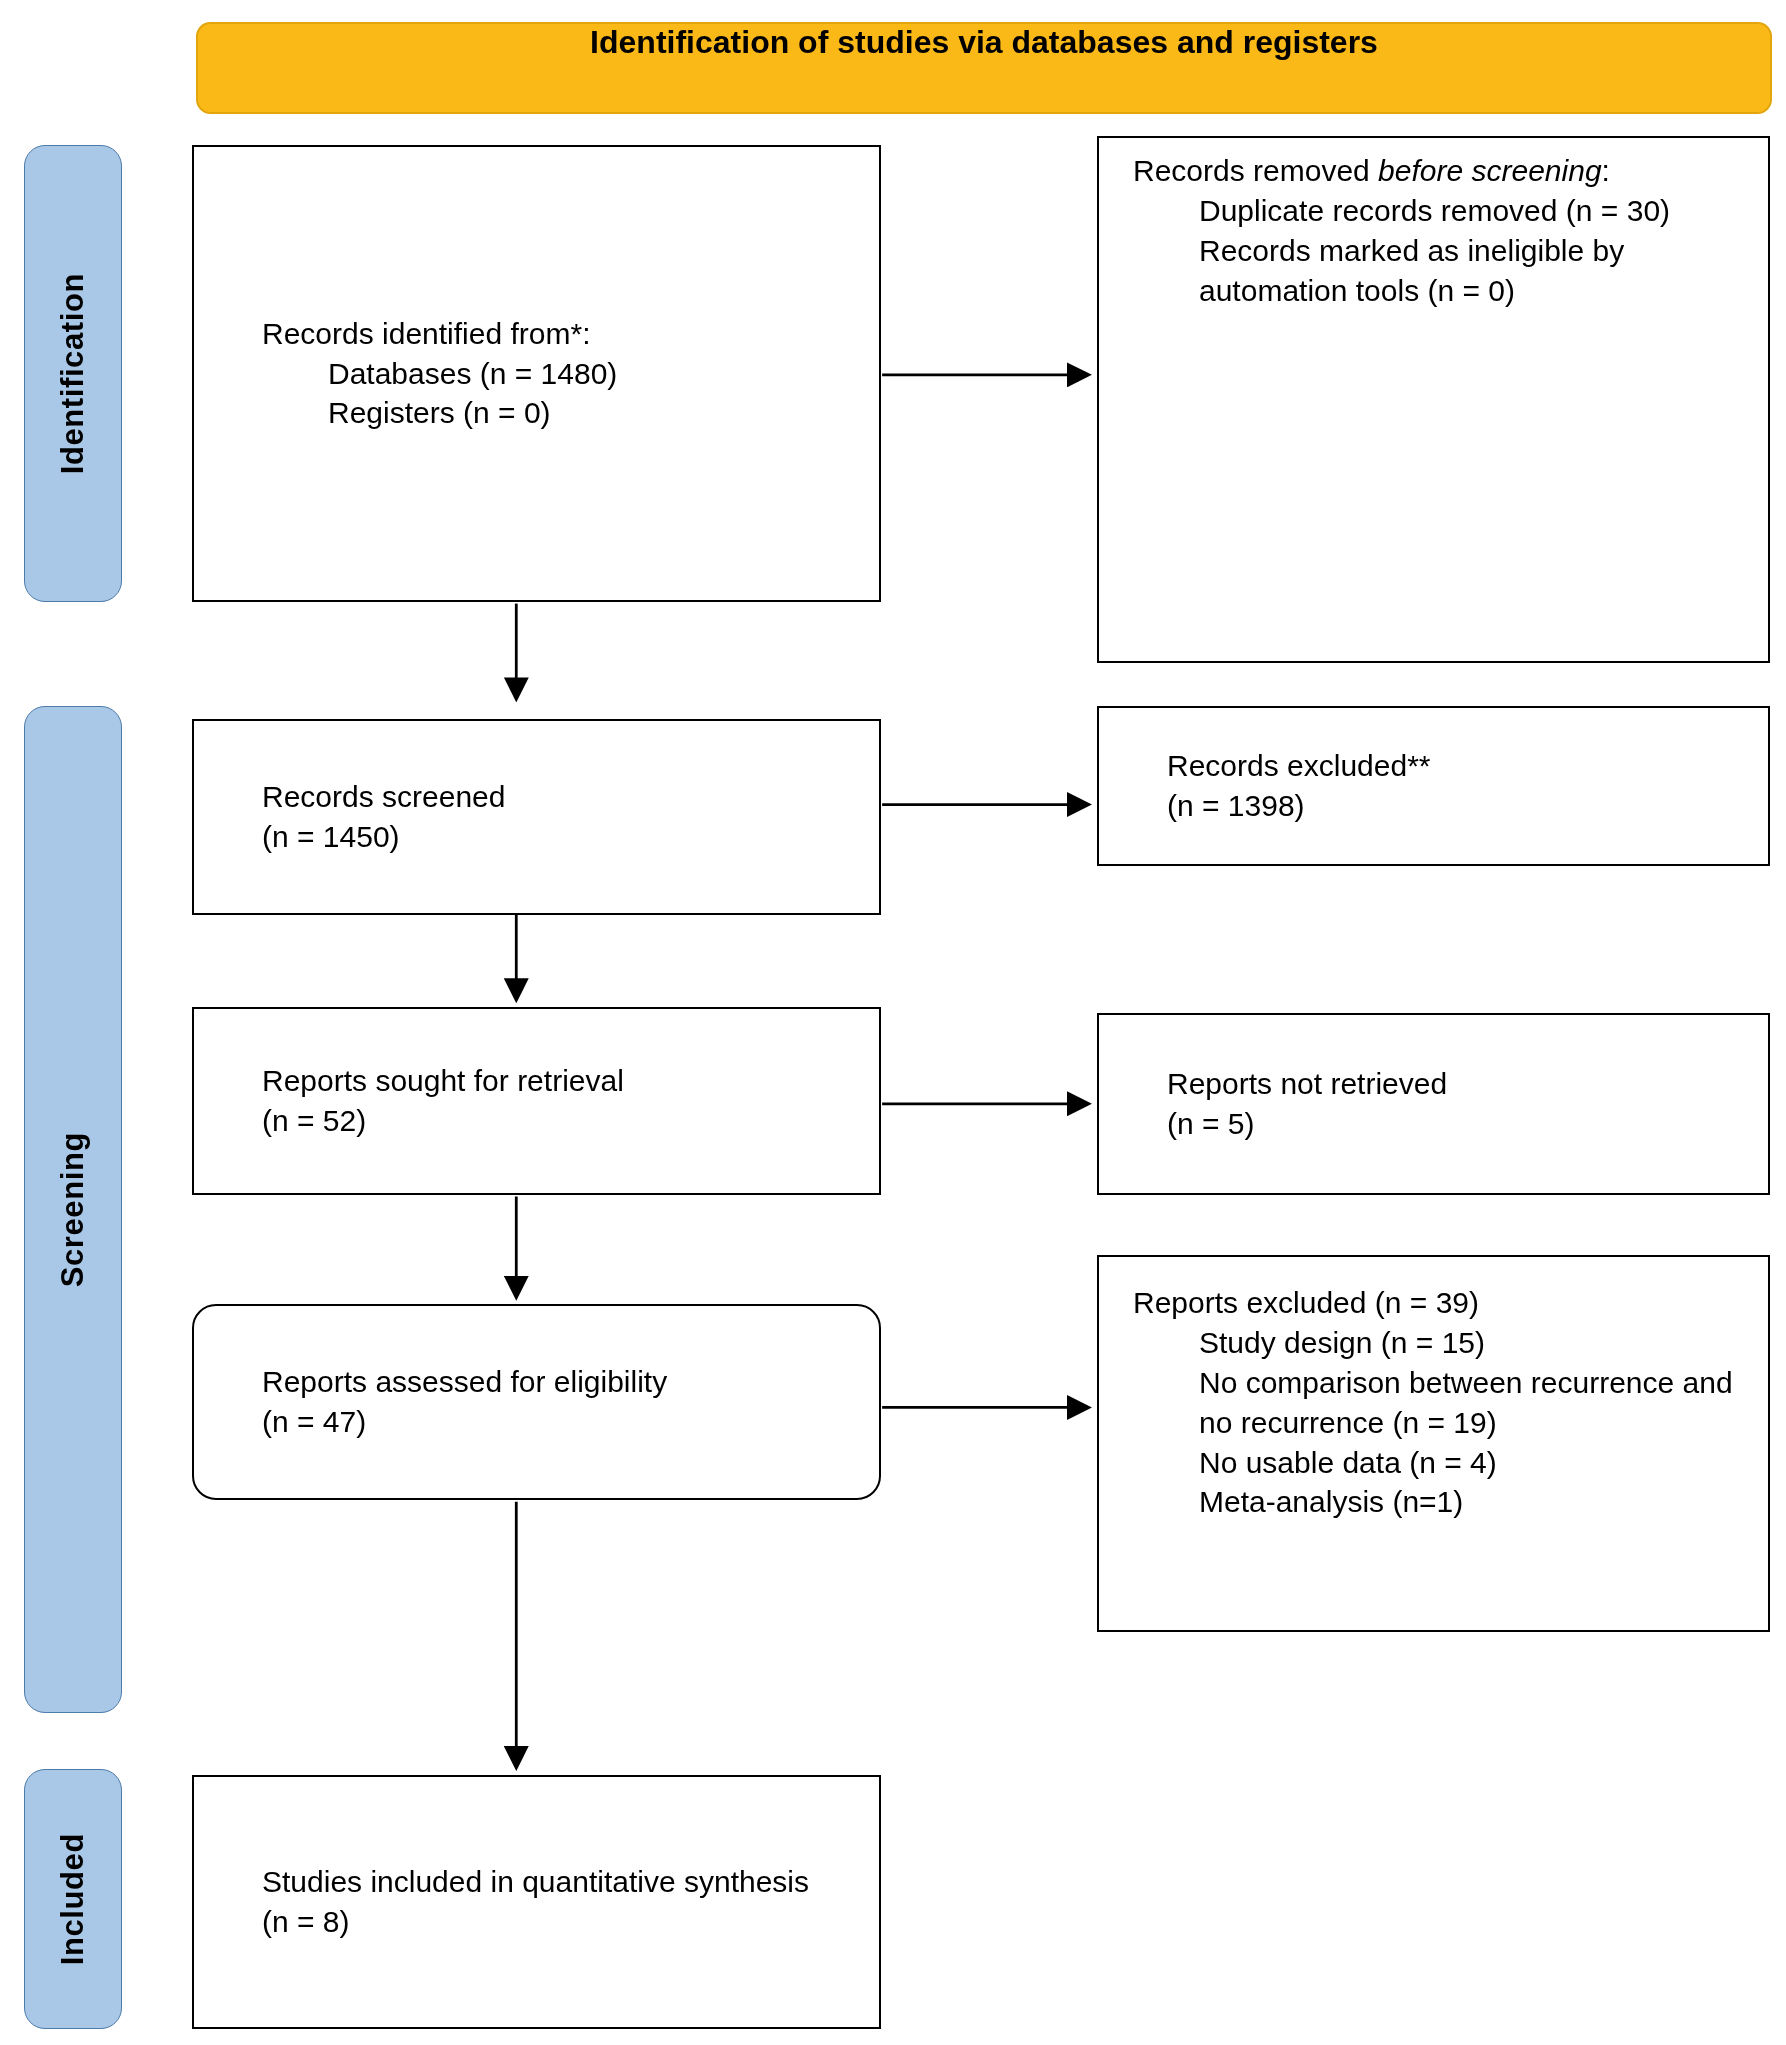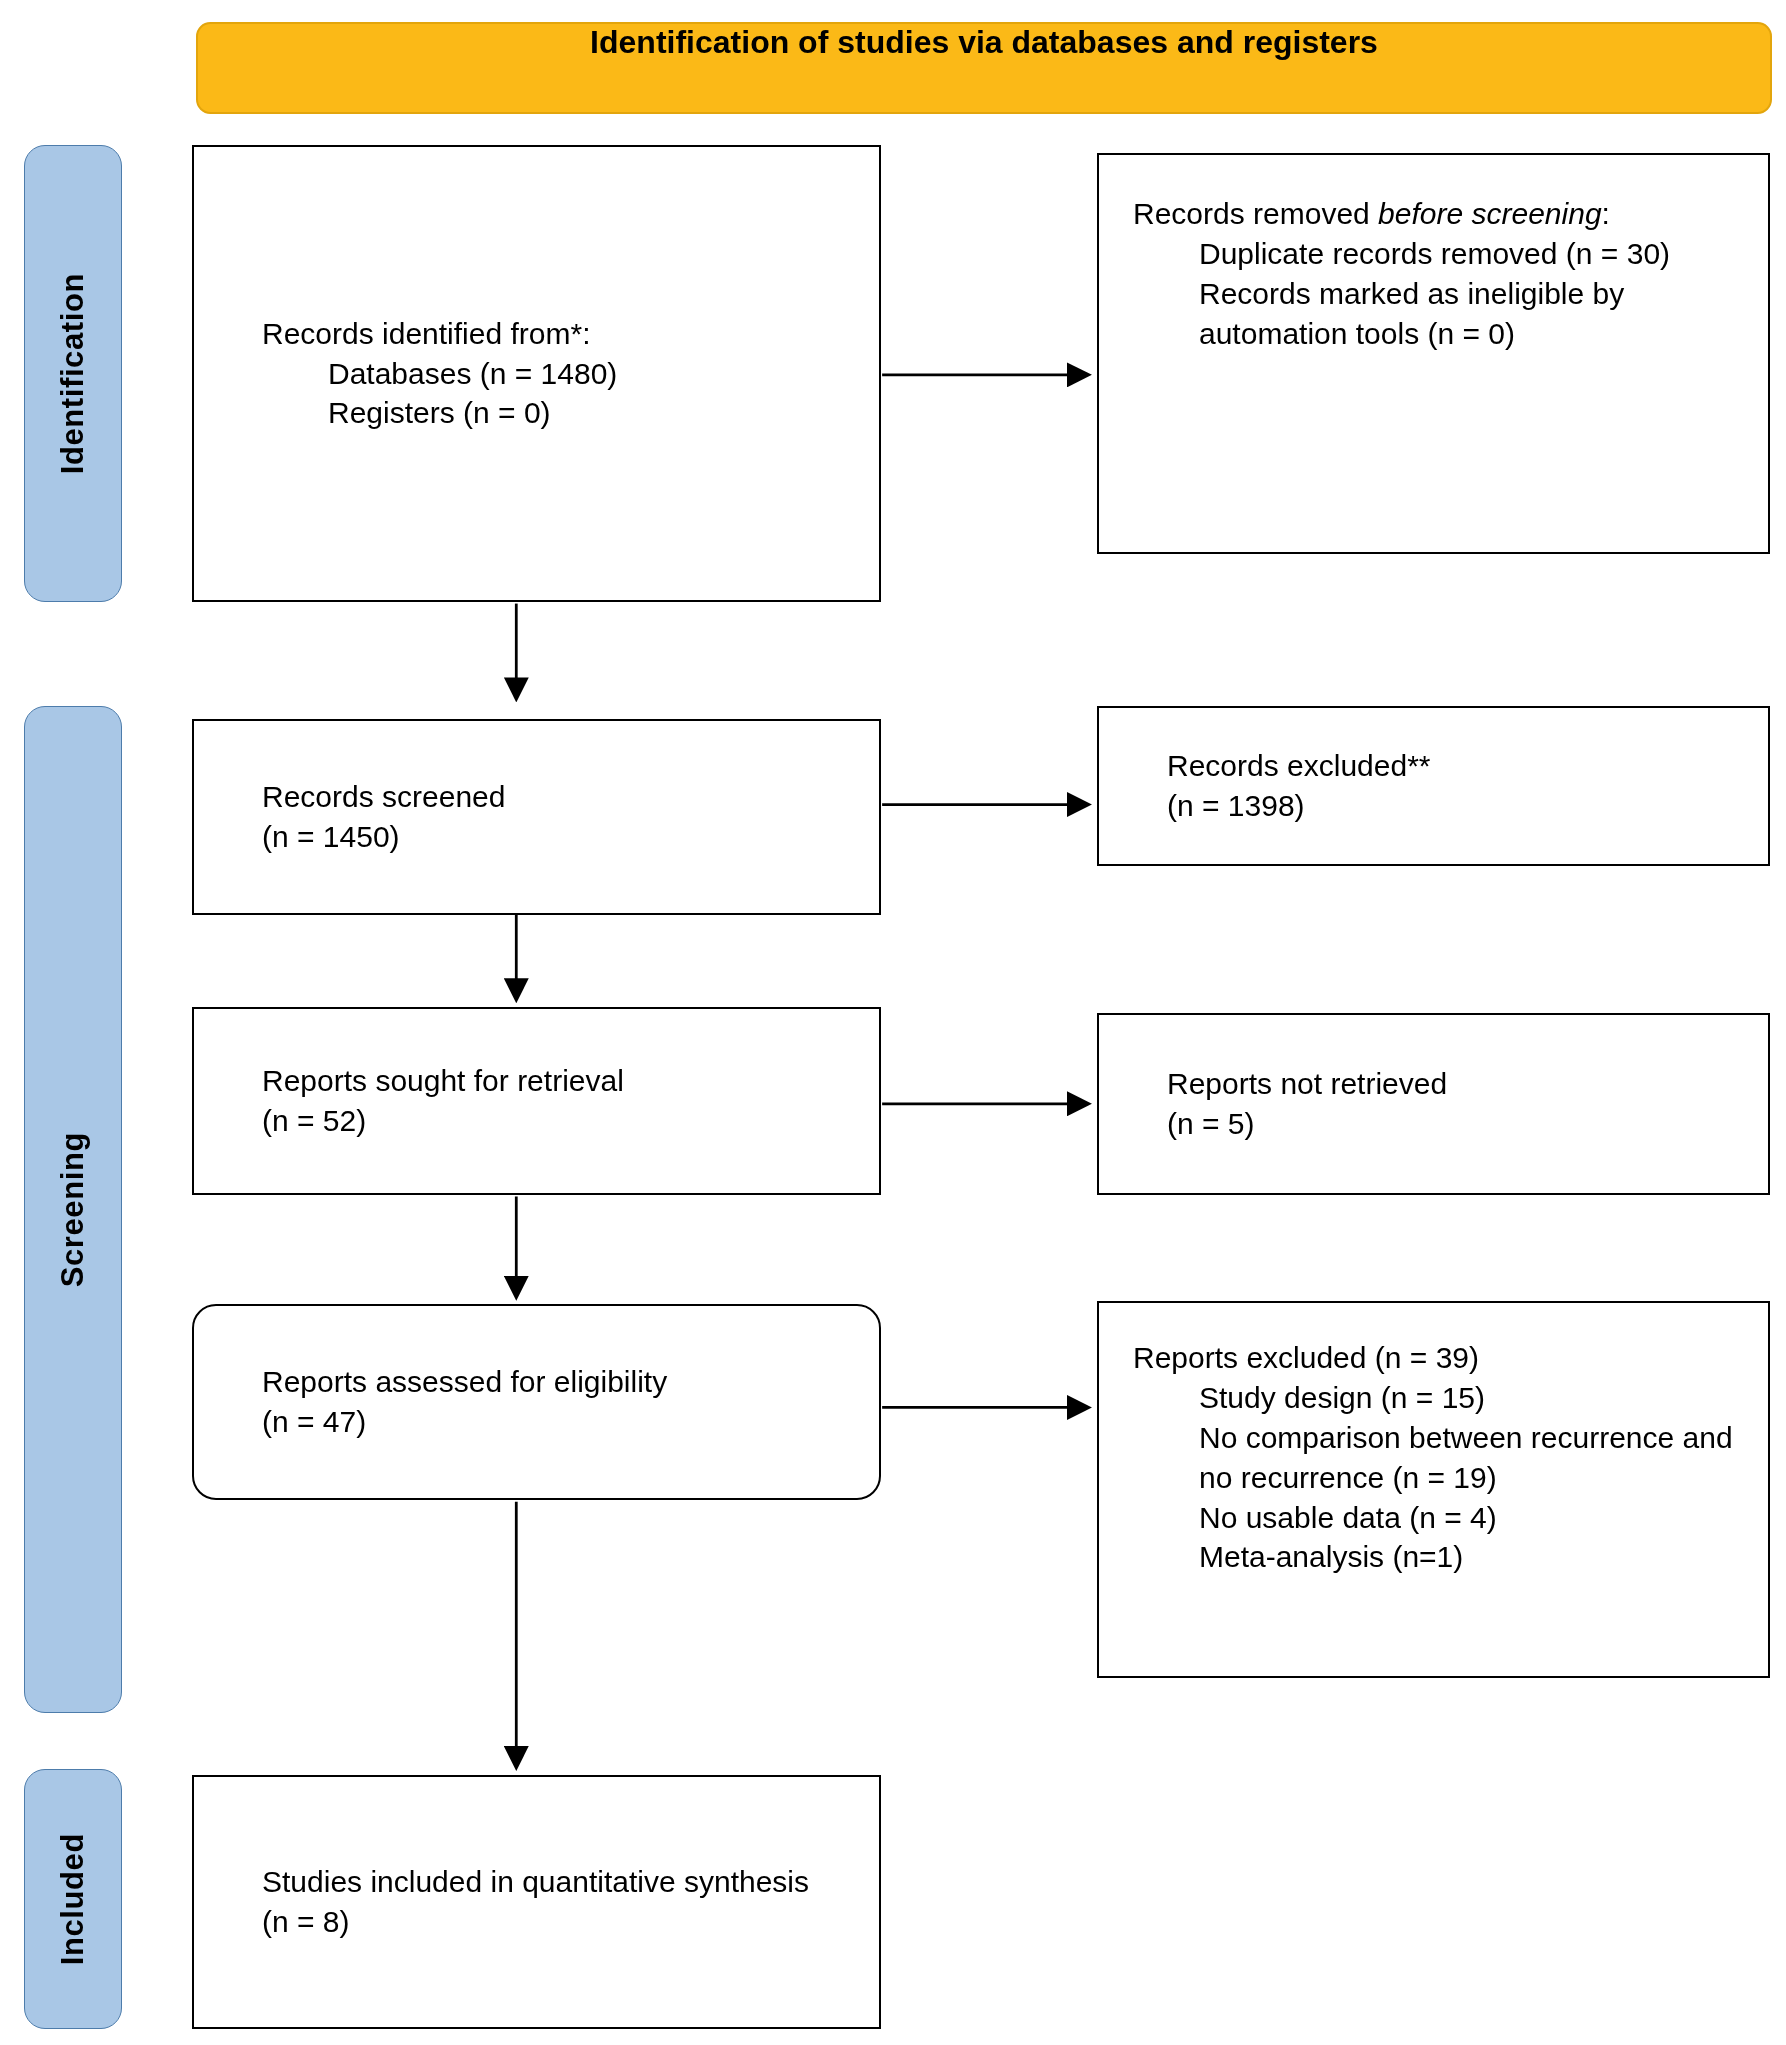--- a/index.html
+++ b/index.html
@@ -52,24 +52,24 @@
   .right-col { left: 1097px; width: 673px; }
   .v-center { display: flex; align-items: center; }
   .pad .box-text, .pad { padding-left: 34px; padding-right: 28px; }
 
   #box-identified       { top: 145px;  height: 457px; }
   #box-screened         { top: 706px; height: 196px; margin-top: 13px; }
   #box-sought           { top: 1007px; height: 188px; }
   #box-assessed         { top: 1304px; height: 196px; border-radius: 24px; }
   #box-included         { top: 1775px; height: 254px; }
 
-  #box-removed          { top: 153px;  height: 401px; padding-top: 39px; }
+  #box-removed          { top: 136px;  height: 527px; padding-top: 13px; }
   #box-excluded         { top: 706px; height: 160px; }
   #box-notretrieved     { top: 1013px; height: 182px; }
-  #box-reports-excluded { top: 1301px; height: 377px; padding-top: 35px; }
+  #box-reports-excluded { top: 1255px; height: 377px; padding-top: 26px; }
 </style>
 </head>
 <body>
 
 <div class="diagram">
 
   <svg class="arrows" width="1787" height="2046" viewBox="0 0 3219 3685" xmlns="http://www.w3.org/2000/svg">
     <defs>
       <marker id="ah" viewBox="0 0 10 10" refX="8" refY="5" markerWidth="9" markerHeight="9" orient="auto-start-reverse">
         <path class="ah" d="M 0 0 L 10 5 L 0 10 z"></path>

